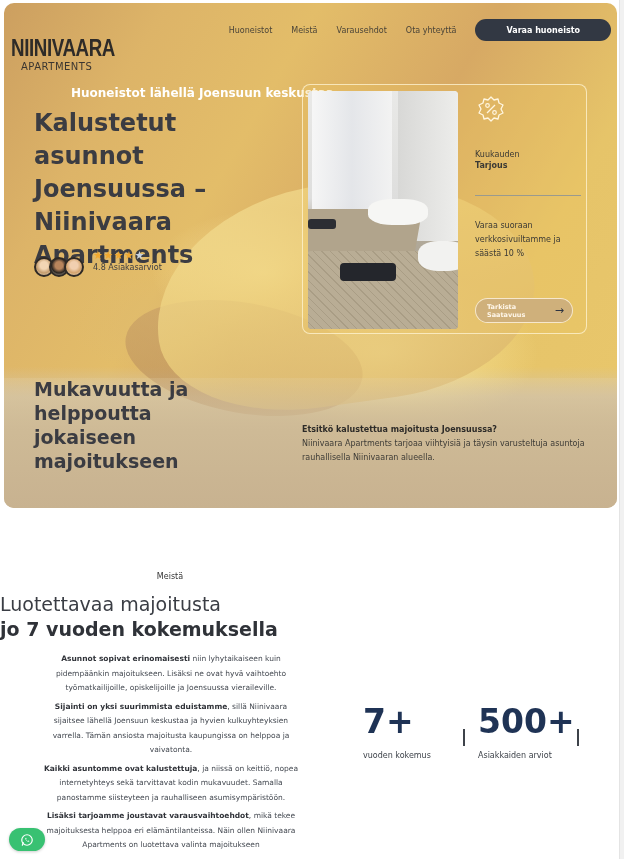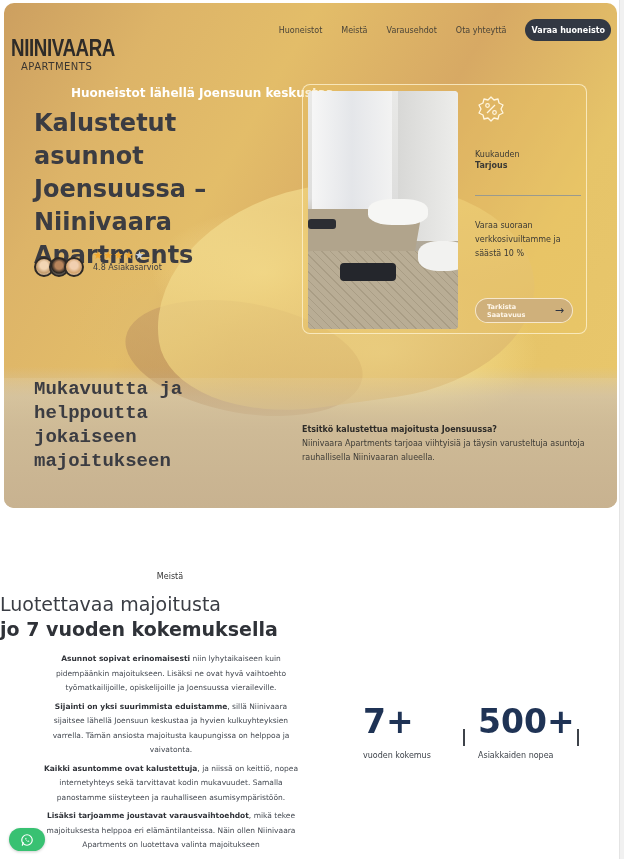--- a/index.html
+++ b/index.html
@@ -35,21 +35,21 @@
     position: absolute; left: 0; top: 375px; width: 613px; height: 130px;
     background: linear-gradient(180deg, rgba(230,214,176,0.2), rgba(206,186,150,0.95) 40%, #c8b290 100%);
   }
 
   .logo { position: absolute; left: 7px; top: 9px; margin-top: 24px; }
   .logo-main { font-family: "Liberation Sans", sans-serif; font-weight: bold; font-size: 24px; letter-spacing: -0.5px; color: #2e2b28; transform: scaleX(0.78); transform-origin: left; line-height: 24px; }
   .logo-sub { font-family: "DejaVu Sans", sans-serif; font-size: 10px; letter-spacing: 0.5px; color: #3a3530; margin-left: 10px; margin-top: 1px; }
 
   .nav { position: absolute; top: 16px; right: 6px; display: flex; align-items: center; }
   .nav-link { font-size: 8px; color: #4a4438; margin-right: 19px; text-decoration: none; }
-  .nav-cta { background: #323843; color: #ffffff; font-size: 8px; font-weight: bold; border-radius: 12px; padding: 6px 6px; height: 22px; display: flex; align-items: center; }
+  .nav-cta { background: #323843; color: #ffffff; font-size: 8px; font-weight: bold; border-radius: 12px; padding: 6px 31px; height: 22px; display: flex; align-items: center; }
 
   .eyebrow { position: absolute; left: 30px; top: 83px; font-size: 12px; font-weight: bold; color: #ffffff; margin-left: 37px; }
   .hero-title { position: absolute; left: 30px; top: 104px; width: 260px; font-size: 24px; font-weight: bold; line-height: 33px; color: #3b3c42; }
 
   .avatars { position: absolute; left: 30px; top: 254px; display: flex; }
   .avatar { width: 20px; height: 20px; border-radius: 50%; border: 2px solid #2f2a25; margin-right: -5px; }
   .av1 { background: radial-gradient(circle at 50% 40%, #f3d6b4 30%, #c49d6e 60%, #e8dcc8 100%); }
   .av2 { background: radial-gradient(circle at 50% 40%, #b8855c 30%, #2b2520 60%, #d8d0c4 100%); }
   .av3 { background: radial-gradient(circle at 50% 40%, #f1cfb0 30%, #d3a36d 60%, #efe6d6 100%); }
   .stars { position: absolute; left: 89px; top: 246px; font-size: 11px; color: #f0a830; letter-spacing: 0.5px; }
@@ -73,21 +73,21 @@
 
   .offer-icon { position: absolute; left: 174px; top: 10px; width: 28px; height: 28px; }
   .offer-heading { position: absolute; left: 172px; top: 64px; font-size: 8px; color: #3b3934; line-height: 11px; }
   .offer-heading b { font-weight: bold; }
   .offer-divider { position: absolute; left: 172px; top: 110px; width: 106px; height: 1px; background: #9a9a8e; }
   .offer-text { position: absolute; left: 172px; top: 134px; width: 100px; font-size: 8px; line-height: 14px; color: #3b3934; }
   .offer-btn { position: absolute; left: 172px; top: 213px; width: 98px; height: 25px; border-radius: 13px; border: 1px solid rgba(255,245,225,0.8); background: #cfb07b; display: flex; align-items: center; justify-content: space-between; padding: 0 8px 0 11px; }
   .offer-btn-label { font-size: 6.5px; font-weight: bold; color: #fff7ea; }
   .offer-btn-arrow { font-size: 11px; color: #2e3442; line-height: 1; }
 
-  .sub-title { position: absolute; left: 30px; top: 374px; width: 200px; font-size: 19px; font-weight: bold; line-height: 24px; color: #3b3c42; font-family: Liberation Mono, monospace; }
+  .sub-title { position: absolute; left: 30px; top: 374px; width: 200px; font-size: 19px; font-weight: bold; line-height: 24px; color: #3b3c42; }
   .sub-q { position: absolute; left: 298px; top: 422px; font-size: 8px; font-weight: bold; color: #2d2b28; }
   .sub-text { position: absolute; left: 298px; top: 434px; width: 290px; font-size: 8px; line-height: 14px; color: #3d3b36; }
 
   
   .about-eyebrow { position: absolute; left: 0; width: 340px; top: 572px; text-align: center; font-size: 8px; color: #333; }
   .about-h1 { position: absolute; left: 0; width: 340px; top: 593px; text-align: left; font-size: 19px; color: #3a3d44; font-weight: normal; }
   .about-h2 { position: absolute; left: 0; width: 340px; top: 618px; font-size: 19px; color: #2f3238; font-weight: bold; }
   .about-body { position: absolute; left: 40px; width: 262px; top: 652px; text-align: center; font-size: 7.5px; line-height: 14.5px; color: #454a52; }
   .about-body p { margin-bottom: 4px; }
   .about-body b { color: #2f3238; }
@@ -180,21 +180,21 @@
     <p><b>Lisäksi tarjoamme joustavat varausvaihtoehdot</b><span>, mikä tekee majoituksesta helppoa eri elämäntilanteissa. Näin ollen Niinivaara Apartments on luotettava valinta majoitukseen</span></p>
   </div>
 
   <div class="stat" style="left:363px; top:703px;">
     <div class="stat-num">7+</div>
     <div class="stat-label">vuoden kokemus</div>
   </div>
   <div class="stat-bar" style="left:463px; top:729px;"></div>
   <div class="stat" style="left:478px; top:703px;">
     <div class="stat-num">500+</div>
-    <div class="stat-label">Asiakkaiden nopea</div>
+    <div class="stat-label">Asiakkaiden arviot</div>
   </div>
   <div class="stat-bar" style="left:577px; top:729px;"></div>
 </section>
 
 <a class="wa-btn">
   <svg width="14" height="14" viewBox="0 0 24 24">
     <circle cx="12" cy="12" r="9" fill="none" stroke="#ffffff" stroke-width="2"></circle>
     <path d="M4 21 L5.5 16.5" stroke="#ffffff" stroke-width="2" stroke-linecap="round"></path>
     <path d="M9 8.5 C9 12 12 15 15.5 15 L16 13.5 L14 12.8 L13 13.6 C11.8 13 11 12.2 10.4 11 L11.2 10 L10.5 8 Z" fill="#ffffff"></path>
   </svg>

